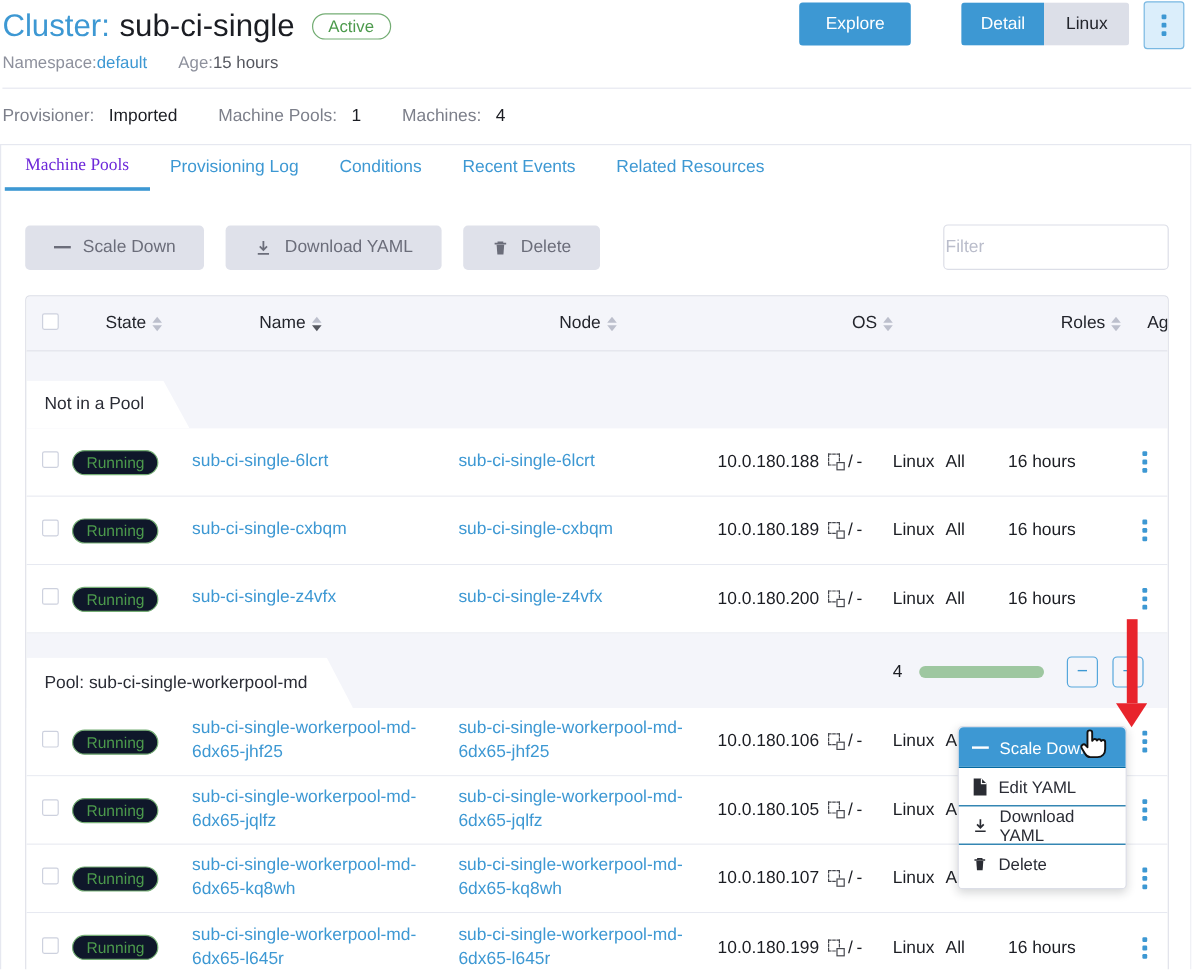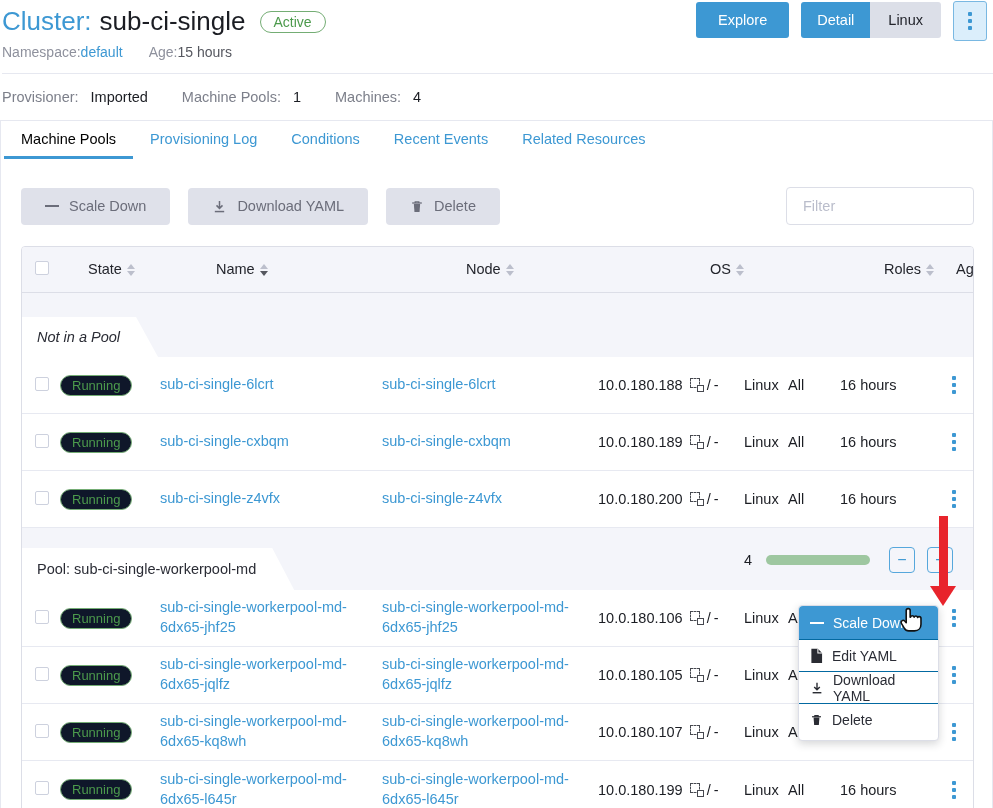--- a/index.html
+++ b/index.html
@@ -13,64 +13,64 @@
   .title-label { font-size:26px; color:#3d98d3; font-weight:400; }
   .title-value { font-size:26px; color:#1b1d23; font-weight:400; }
   .state-pill { margin-left:6px; font-size:14px; color:#4c9a4c; border:1px solid #74ad74; border-radius:13px; padding:2px 13px; background:#fff; }
   .sub-row { margin-top:7px; font-size:14px; color:#8e919d; display:flex; gap:0; align-items:center; }
   .sub-row .lnk { color:#3d98d3; text-decoration:none; }
   .sub-row .val { color:#55575f; }
   .sub-gap { width:26px; }
   .hdr-actions { position:absolute; top:2px; right:6px; display:flex; gap:12px; align-items:flex-start; }
   .btn { font-size:14.5px; border:none; border-radius:3px; height:36px; cursor:pointer; font-family:inherit; }
   .btn-primary { background:#3d98d3; color:#fff; padding:0 22px; }
-  .btn-group { display:flex; border-radius:3px; overflow:hidden; }
+  .btn-group { display:flex; border-radius:3px; overflow:hidden;margin-left:30px; }
   .btn-group .btn { border-radius:0; }
   .btn-seg-on { background:#3d98d3; color:#fff; padding:0 16px; }
   .btn-seg-off { background:#dcdfe8; color:#23252c; padding:0 18px; }
   .kebab-btn { width:34px; height:40px; background:#dbeefb; border:1px solid #79b8e2; border-radius:3px; display:flex; align-items:center; justify-content:center; cursor:pointer; margin-top:-1px; }
   .kebab { display:flex; flex-direction:column; gap:3px; align-items:center; }
   .kebab i { width:4px; height:4px; background:#3d98d3; border-radius:1px; }
   .hr { border:none; border-top:1px solid #e6e8f0; margin-top:13px; }
 
   
   .info-bar { padding:15px 0 15px 2px; font-size:14.5px; display:flex; gap:12px; border-bottom:0; }
   .info-bar .lab { color:#7c7f8a; }
   .info-bar .val { color:#1b1d23; margin-right:22px; }
 
   
   .pane { border:1px solid #e6e8f0; border-bottom:none; min-height:696px; }
   .tabs { display:flex; height:38px; padding-left:3px; }
   .tab { font-size:14.5px; color:#3d98d3; padding:0 17px; display:flex; align-items:center; cursor:pointer; border-bottom:3px solid transparent; }
-  .tab.active { color:#000000; border-bottom-color:#3d98d3; }
+  .tab.active { color:#6d28d9; border-bottom-color:#3d98d3;font-family:Liberation Serif, serif; }
 
   
   .toolbar { margin:28px 18px 0 20px; display:flex; align-items:center; }
   .tb-btn { background:#dfe1ea; color:#6b6d7a; border:none; border-radius:4px; height:37px; padding:0 24px; font-size:14.5px; font-family:inherit; display:flex; align-items:center; gap:10px; margin-right:18px; cursor:default; }
   .tb-btn svg { display:block; }
   .minus-bar { display:inline-block; width:14px; height:2px; background:currentColor; }
   .filter-wrap { margin-left:auto; }
-  .filter-input { width:188px; height:38px; border:1px solid #dcdee7; border-radius:4px; padding:0 16px; font-size:14.5px; font-family:inherit; color:#3a3c44; }
+  .filter-input { width:188px; height:38px; border:1px solid #dcdee7; border-radius:4px; padding:0 1px; font-size:14.5px; font-family:inherit; color:#3a3c44; }
   .filter-input::placeholder { color:#babdcb; }
 
   
   .table { margin:21px 18px 0 20px; border:1px solid #dcdee7; border-radius:4px; overflow:hidden; background:#fff; }
   .grid { display:grid; grid-template-columns:38px 100px 222px 216px 146px 44px 52px 94px 40px; align-items:center; }
   .thead { background:#f4f5fa; height:46px; border-bottom:1px solid #dcdee7; font-size:14.5px; color:#23252c;gap:28px; }
   .th { display:flex; align-items:center; cursor:pointer; }
   .th .lbl { line-height:1.1; }
   .sort { display:inline-flex; flex-direction:column; gap:2px; margin-left:5px; }
   .sort i { width:0; height:0; border-left:4px solid transparent; border-right:4px solid transparent; }
   .sort .up { border-bottom:5px solid #bcbfcc; }
   .sort .down { border-top:5px solid #bcbfcc; }
   .sort.desc .down { border-top-color:#55575f; }
   .cb { width:14px; height:14px; border:1px solid #cdd1de; border-radius:2px; background:#fff; display:inline-block; margin-left:13px; cursor:pointer; }
 
   .band { position:relative; background:#f4f5fa; }
-  .band1 { height:64px;font-style:italic; }
+  .band1 { height:64px; }
   .band2 { height:62px; }
   .gtab { position:absolute; left:0; bottom:0; background:#fff; display:flex; align-items:center; padding:0 38px 0 15px; font-size:14.5px; color:#2a2c35; clip-path:polygon(0 0, calc(100% - 22px) 0, 100% 100%, 0 100%); }
   .band1 .gtab { height:40px; }
   .band2 .gtab { height:42px; }
   .scale-box { position:absolute; right:20px; bottom:17px; display:flex; align-items:center; }
   .scale-count { font-size:14.5px; color:#1b1d23; margin-right:14px; }
   .scale-bar { width:104px; height:10px; border-radius:5px; background:#9ec7a0; margin-right:19px; }
   .sq-btn { width:26px; height:26px; border:1px solid #56a7dc; border-radius:4px; background:transparent; color:#3d98d3; font-size:16px; line-height:1; display:flex; align-items:center; justify-content:center; cursor:pointer; font-family:inherit; }
   .sq-btn + .sq-btn { margin-left:12px; }
 

